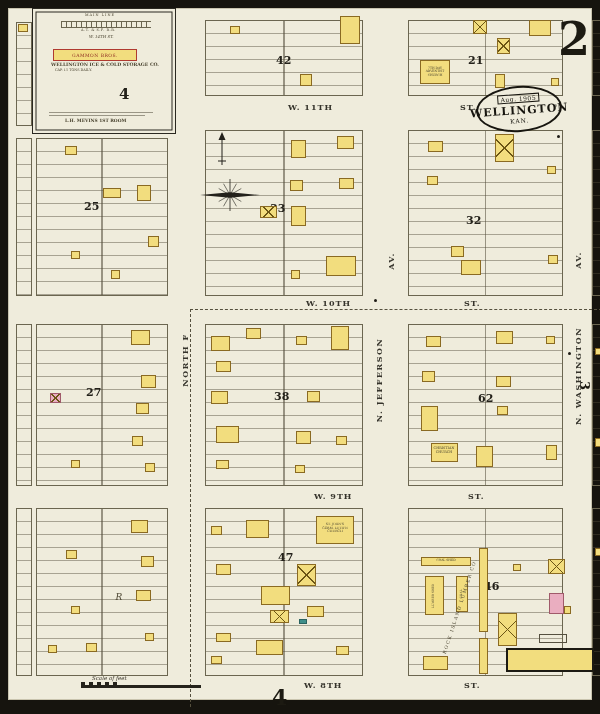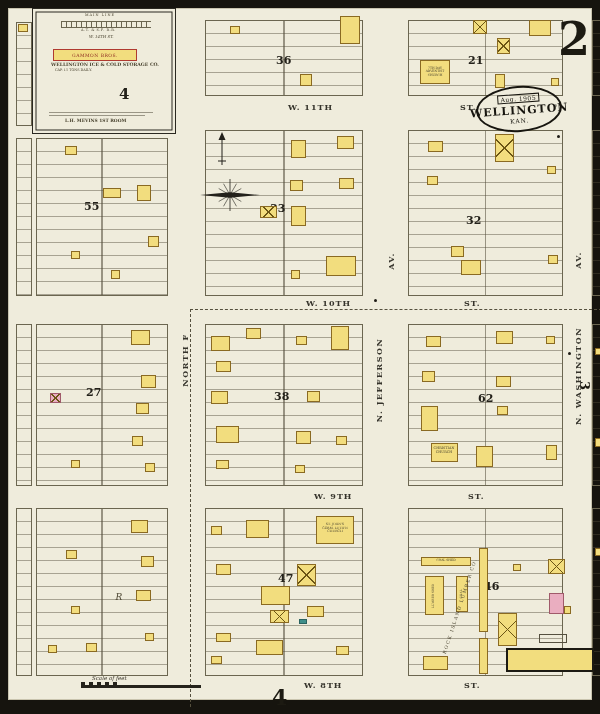--- a/index.html
+++ b/index.html
@@ -116,44 +116,44 @@
   </div>
 
   <div class="sheetnum">2</div>
   <div class="bottomnum">4</div>
   <div class="rightnum">3</div>
 
   <div class="scale-label">Scale of feet</div>
   <div class="scale-bar"></div>
 <div class="block" style="left: 8px; top: 14px; width: 16px; height: 104px;"></div>
     <div class="block" style="left: 197px; top: 12px; width: 158px; height: 76px;"></div>
-    <div class="bnum" style="left: 268px; top: 46px;">36</div>
+    <div class="bnum" style="left: 268px; top: 46px;">42</div>
     <div class="block" style="left: 400px; top: 12px; width: 155px; height: 76px;"></div>
     <div class="bnum" style="left: 460px; top: 46px;">21</div>
     <div class="block" style="left: 584px; top: 12px; width: 12px; height: 76px;"></div>
     <div class="block" style="left: 8px; top: 130px; width: 16px; height: 158px;"></div>
     <div class="block" style="left: 28px; top: 130px; width: 132px; height: 158px;"></div>
-    <div class="bnum" style="left: 76px; top: 192px;">55</div>
+    <div class="bnum" style="left: 76px; top: 192px;">25</div>
     <div class="block" style="left: 197px; top: 122px; width: 158px; height: 166px;"></div>
     <div class="bnum" style="left: 262px; top: 194px;">33</div>
     <div class="block" style="left: 400px; top: 122px; width: 155px; height: 166px;"></div>
     <div class="bnum" style="left: 458px; top: 206px;">32</div>
     <div class="block" style="left: 584px; top: 122px; width: 12px; height: 166px;"></div>
     <div class="block" style="left: 8px; top: 316px; width: 16px; height: 162px;"></div>
     <div class="block" style="left: 28px; top: 316px; width: 132px; height: 162px;"></div>
     <div class="bnum" style="left: 78px; top: 378px;">27</div>
     <div class="block" style="left: 197px; top: 316px; width: 158px; height: 162px;"></div>
     <div class="bnum" style="left: 266px; top: 382px;">38</div>
     <div class="block" style="left: 400px; top: 316px; width: 155px; height: 162px;"></div>
     <div class="bnum" style="left: 470px; top: 384px;">62</div>
     <div class="block" style="left: 584px; top: 316px; width: 12px; height: 162px;"></div>
     <div class="block" style="left: 8px; top: 500px; width: 16px; height: 168px;"></div>
     <div class="block" style="left: 28px; top: 500px; width: 132px; height: 168px;"></div>
     <div class="block" style="left: 197px; top: 500px; width: 158px; height: 168px;"></div>
-    <div class="bnum" style="left: 270px; top: 564px;">47</div>
+    <div class="bnum" style="left: 270px; top: 543px;">47</div>
     <div class="block" style="left: 400px; top: 500px; width: 155px; height: 168px;"></div>
     <div class="bnum" style="left: 476px; top: 572px;">46</div>
     <div class="block" style="left: 584px; top: 500px; width: 12px; height: 168px;"></div>
     <div class="bld b-y" style="left: 10px; top: 16px; width: 10px; height: 8px; background-color: rgb(242, 221, 126);"></div>
     <div class="bld b-y" style="left: 222px; top: 18px; width: 10px; height: 8px; background-color: rgb(242, 221, 126);"></div>
     <div class="bld b-y" style="left: 332px; top: 8px; width: 20px; height: 28px; background-color: rgb(242, 221, 126);"></div>
     <div class="bld b-y" style="left: 292px; top: 66px; width: 12px; height: 12px; background-color: rgb(242, 221, 126);"></div>
     <div class="bld b-y" style="left: 412px; top: 52px; width: 30px; height: 24px; background-color: rgb(242, 221, 126);"></div>
     <div class="bld b-y hx" style="left: 465px; top: 12px; width: 14px; height: 14px; background-color: rgb(242, 221, 126);"></div>
     <div class="bld b-y" style="left: 521px; top: 12px; width: 22px; height: 16px; background-color: rgb(242, 221, 126);"></div>

